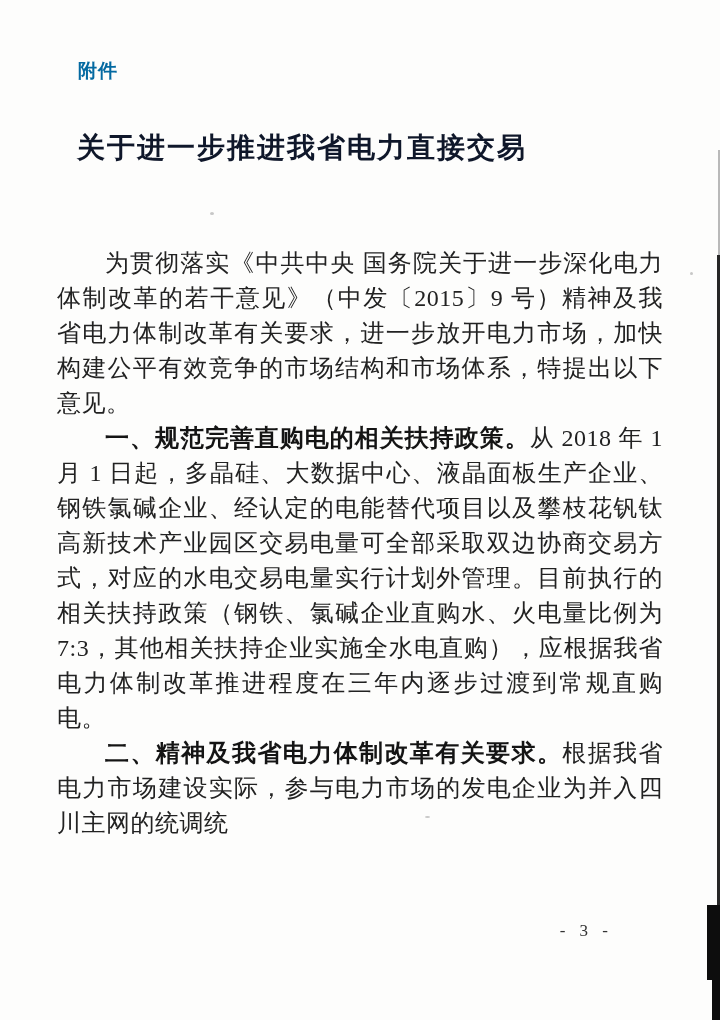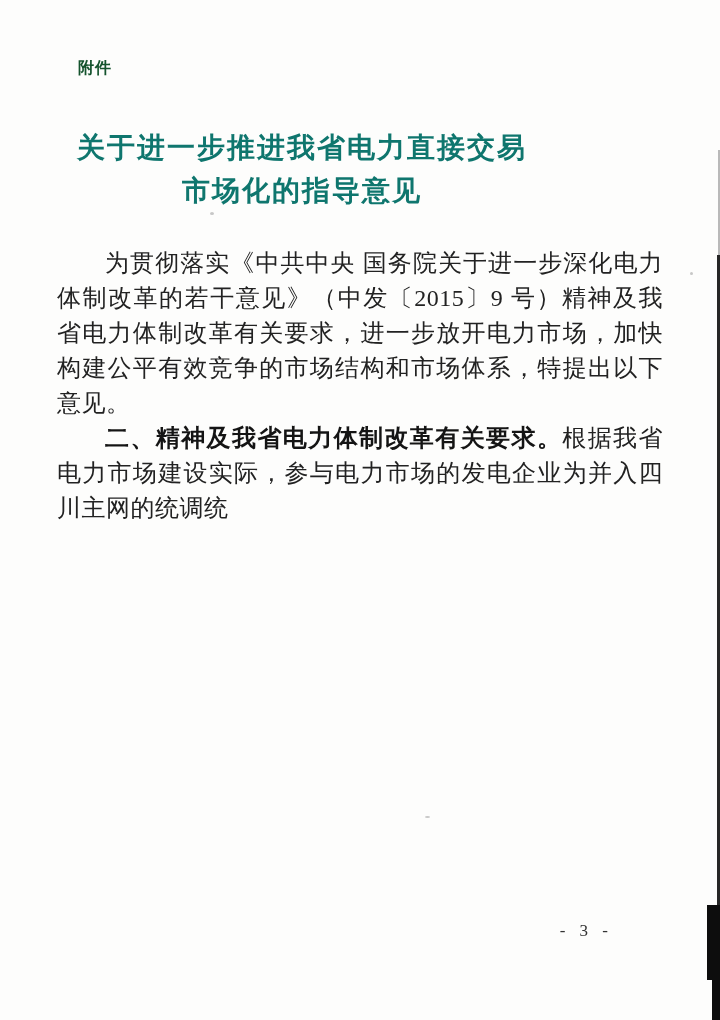--- a/index.html
+++ b/index.html
@@ -13,37 +13,37 @@
     height: 1020px;
     background: #fdfdfc;
     overflow: hidden;
     font-family: "Liberation Serif", serif;
     color: #1e1e1e;
   }
   .attachment {
     position: absolute;
     left: 78px;
     top: 58px;
-    font-size: 16px;
+    font-size: 19px;
     font-weight: bold;
     letter-spacing: 1px;
-    color: #14532d;
+    color: #0369a1;
   }
   .title {
     position: absolute;
     left: 0;
     top: 126px;
     width: 604px;
     margin: 0;
     text-align: center;
     font-size: 28px;
     font-weight: bold;
     line-height: 43px;
     letter-spacing: 2px;
-    color: #0f766e;
+    color: #0f172a;
   }
   .title .title-line { display: block; }
   .body-block {
     position: absolute;
     left: 57px;
     top: 246px;
     width: 606px;
     font-size: 24px;
     line-height: 35px;
     text-align: justify;
@@ -81,25 +81,25 @@
 </style>
 </head>
 <body>
 
 <div class="page">
 
   <div class="attachment">附件</div>
 
   <h1 class="title">
     <span class="title-line">关于进一步推进我省电力直接交易</span>
-    <span class="title-line">市场化的指导意见</span>
   </h1>
 
   <div class="body-block" id="doc-body">
       <p class="para"><span>为贯彻落实《中共中央 国务院关于进一步深化电力体制改革的若干意见》（中发〔2015〕9 号）精神及我省电力体制改革有关要求，进一步放开电力市场，加快构建公平有效竞争的市场结构和市场体系，特提出以下意见。</span></p>
+      <p class="para"><span class="seg-bold">一、规范完善直购电的相关扶持政策。</span><span>从 2018 年 1 月 1 日起，多晶硅、大数据中心、液晶面板生产企业、钢铁氯碱企业、经认定的电能替代项目以及攀枝花钒钛高新技术产业园区交易电量可全部采取双边协商交易方式，对应的水电交易电量实行计划外管理。目前执行的相关扶持政策（钢铁、氯碱企业直购水、火电量比例为 7:3，其他相关扶持企业实施全水电直购），应根据我省电力体制改革推进程度在三年内逐步过渡到常规直购电。</span></p>
       <p class="para"><span class="seg-bold">二、精神及我省电力体制改革有关要求。</span><span>根据我省电力市场建设实际，参与电力市场的发电企业为并入四川主网的统调统</span></p>
     </div>
 
   <div class="page-number">- 3 -</div>
 
   <div class="scan-edge scan-edge-faint"></div>
   <div class="scan-edge scan-edge-thin"></div>
   <div class="scan-edge scan-edge-mid"></div>
   <div class="scan-edge scan-edge-bottom"></div>
   <div class="speck speck-1"></div>

